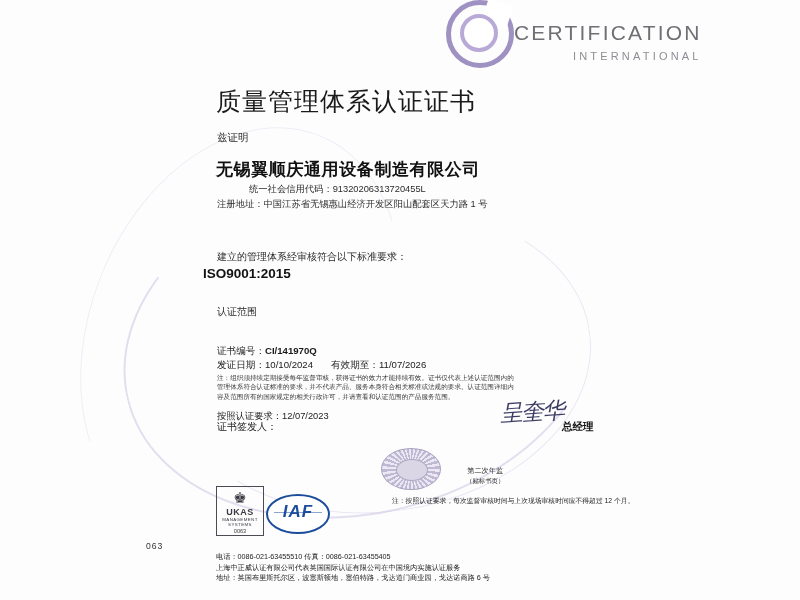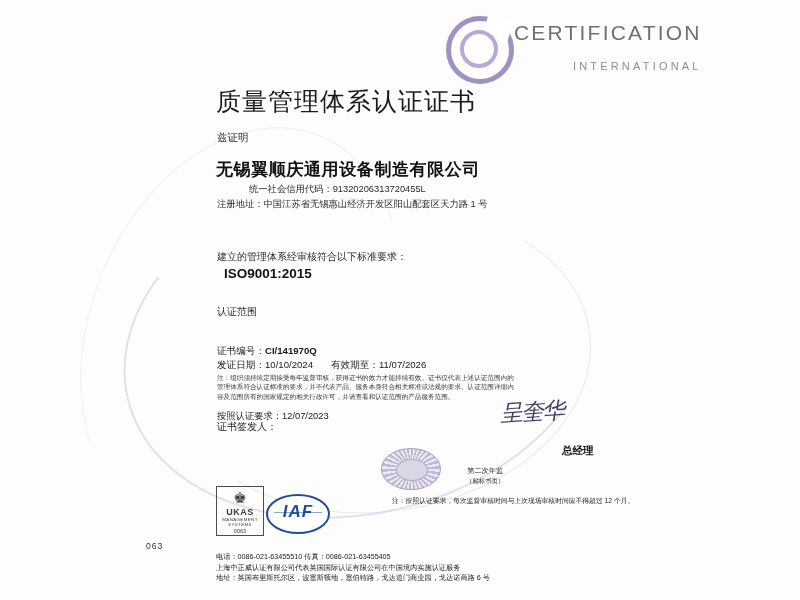--- a/index.html
+++ b/index.html
@@ -60,23 +60,23 @@
     transform: rotate(22deg);
     opacity: .45;
     border-bottom-color: transparent;
     border-right-color: transparent;
   }
 
   
   .logo-wrap {
     position: absolute;
     left: 446px;
-    top: 16px;
+    top: 0;
     display: flex;
-    align-items: center;
+    align-items: flex-end;
   }
   .logo-ring {
     position: relative;
     width: 62px;
     height: 62px;
   }
   .logo-ring .outer {
     position: absolute;
     left: 0; top: 0;
     width: 58px;
@@ -109,21 +109,21 @@
   }
   .logo-text .l1 {
     font-size: 21px;
     letter-spacing: 2.2px;
     color: #6f6f75;
   }
   .logo-text .l2 {
     font-size: 11px;
     letter-spacing: 3.2px;
     color: #8d8d94;
-    margin-top: 18px;
+    margin-top: 8px;
     text-align: right;
   }
 
   
   .title {
     position: absolute;
     left: 216px;
     top: 85px;
     font-size: 25px;
     font-weight: normal;
@@ -158,21 +158,21 @@
 
   .standard-intro {
     position: absolute;
     left: 217px;
     top: 250px;
     font-size: 10px;
     color: #2b2b2b;
   }
   .standard {
     position: absolute;
-    left: 224px;
+    left: 203px;
     top: 266px;
     font-size: 13.5px;
     font-weight: bold;
     color: #111;
   }
   .scope-label {
     position: absolute;
     left: 217px;
     top: 305px;
     font-size: 10px;
@@ -238,21 +238,21 @@
     font-size: 23px;
     font-style: italic;
     color: #1a1a4a;
     letter-spacing: -2px;
     transform: rotate(-4deg);
     opacity: .85;
   }
   .sig-title {
     position: absolute;
     left: 562px;
-    top: 444px;
+    top: 420px;
     font-size: 10.5px;
     font-weight: bold;
     color: #111;
   }
 
   
   .seal {
     position: absolute;
     left: 381px;
     top: 448px;

